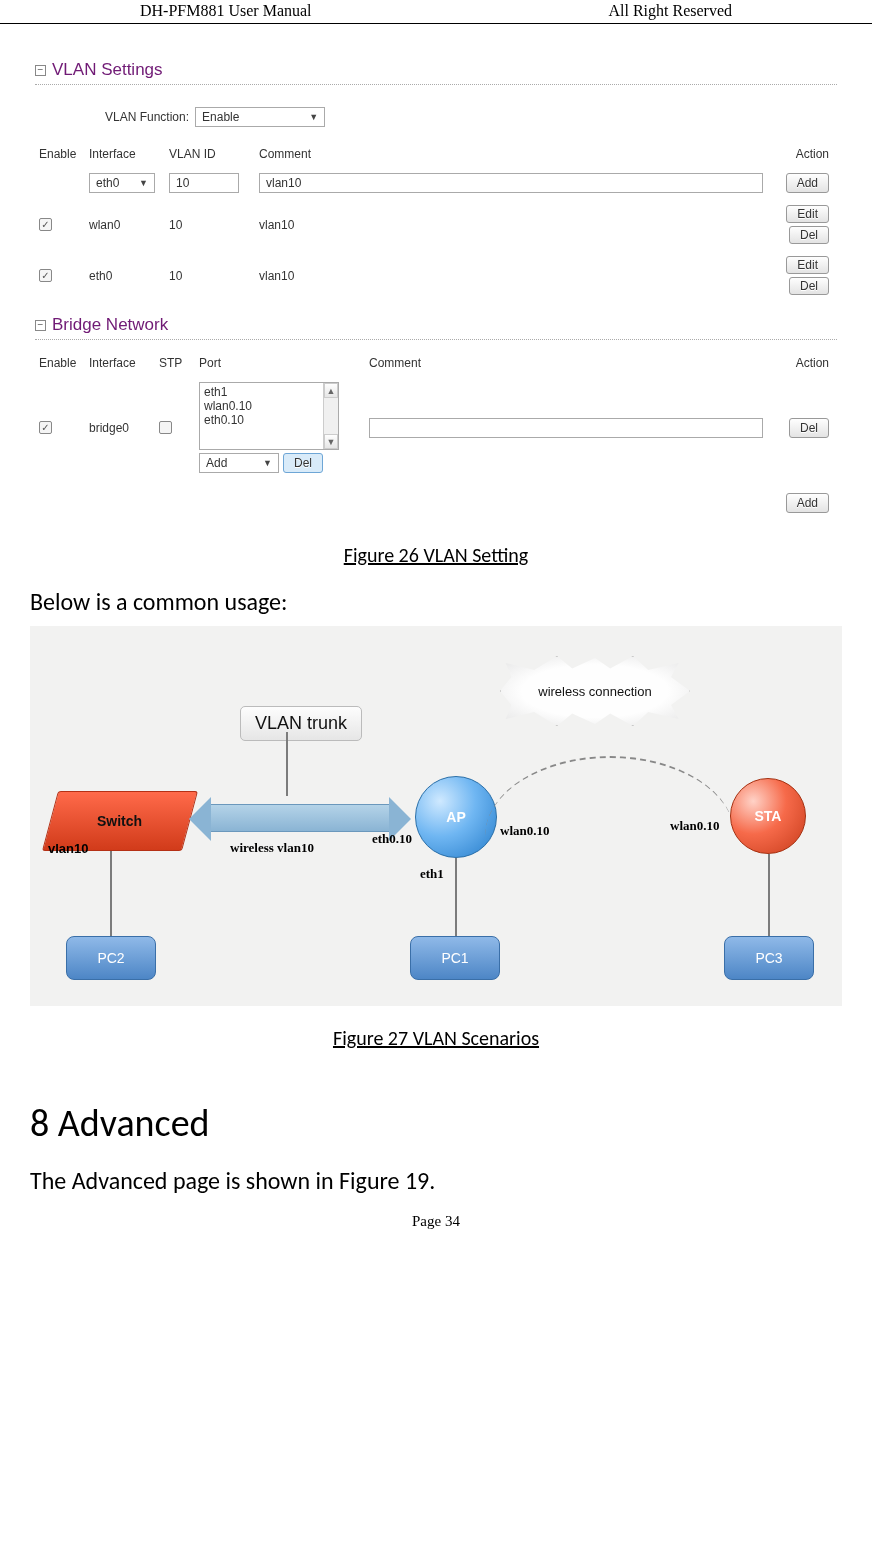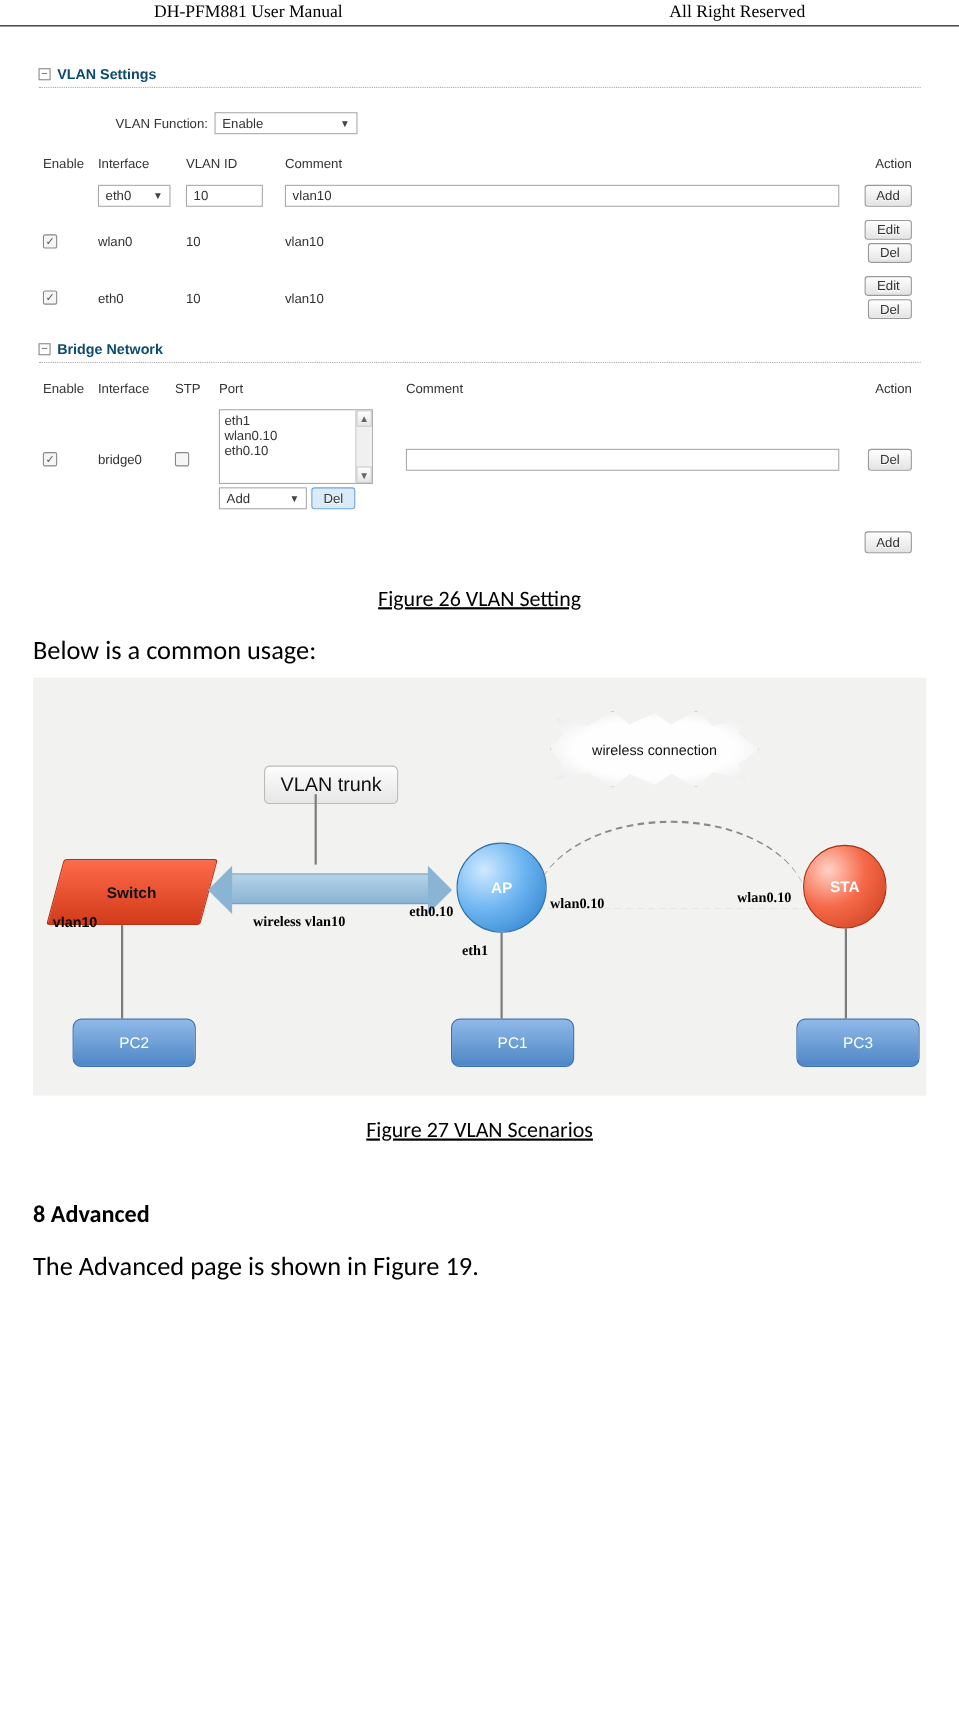--- a/index.html
+++ b/index.html
@@ -33,21 +33,21 @@
     align-items: center;
     gap: 6px;
     margin: 6px 0 4px 0;
   }
   .exp-box {
     width: 11px; height: 11px;
     border: 1px solid #888;
     display: flex; align-items: center; justify-content: center;
     font-size: 10px; line-height: 1; color: #555;
   }
-  .exp-title { font-weight: bold; color: #0c4a6e; font-size: 13px; }
+  .exp-title { font-weight: normal; color: #701a75; font-size: 17px; }
   .dotted-line {
     border-bottom: 1px dotted #aaa;
     margin-bottom: 8px;
   }
   .form-row {
     display: flex; align-items: center; gap: 6px;
     margin: 22px 0 14px 70px;
   }
   .label-sm { font-size: 12px; color: #333; }
   .select-like {
@@ -103,21 +103,21 @@
   .fig-caption {
     text-align: center; font-size: 20px; margin: 20px 0 20px 0;
     font-family: Calibri, Arial, sans-serif;
     text-decoration: underline;
   }
   .body-text {
     font-size: 24px; margin: 10px 0 10px 0;
     font-family: Calibri, Arial, sans-serif;
   }
   .section-title {
-    font-size: 22px; font-weight: bold; margin: 50px 0 20px 0;
+    font-size: 38px; font-weight: normal; margin: 50px 0 20px 0;
     font-family: Calibri, Arial, sans-serif;
   }
 
   
   .diagram {
     background: #f2f2f1;
     width: 100%; height: 380px;
     position: relative; margin-top: 6px;
     font-family: Arial, sans-serif;
   }
@@ -145,21 +145,21 @@
     width: 82px; height: 82px; border-radius: 50%;
     background: radial-gradient(circle at 30% 30%, #cfe9ff 0%, #6fb6f2 45%, #247bc9 100%);
     border: 1px solid #2a6fa8;
   }
   .sphere-red {
     width: 76px; height: 76px; border-radius: 50%;
     background: radial-gradient(circle at 30% 30%, #ffd2c7 0%, #f66a4a 45%, #c73b1a 100%);
     border: 1px solid #a53010;
   }
   .pc-box {
-    width: 112px; height: 44px; border-radius: 8px;
+    width: 90px; height: 44px; border-radius: 8px;
     background: linear-gradient(#8fb9e8,#4d86c6); border: 1px solid #3a6fa8;
     color: #fff; font-size: 14px;
   }
   .dlabel { position: absolute; font-size: 13px; font-weight: bold; }
   .arrow-double {
     position: absolute; height: 28px; background: linear-gradient(#b4d3e8,#8ab4d4);
     border: 1px solid #6b98bc; transform: none;
   }
   .arrow-double::before, .arrow-double::after {
     content: ""; position: absolute; top: -8px; width: 0; height: 0;
@@ -356,13 +356,14 @@
     <div class="vline" style="left:738px;top:228px;width:2px;height:82px"></div>
 
     <div class="vline" style="left:256px;top:106px;width:2px;height:64px"></div>
   </div>
 
   <div class="fig-caption">Figure 27 VLAN Scenarios</div>
 
   <div class="section-title">8  Advanced</div>
   <div class="body-text">The Advanced page is shown in Figure 19.</div>
 
+  <div class="footer">Page 34</div>
 </div>
 
 </body></html>

